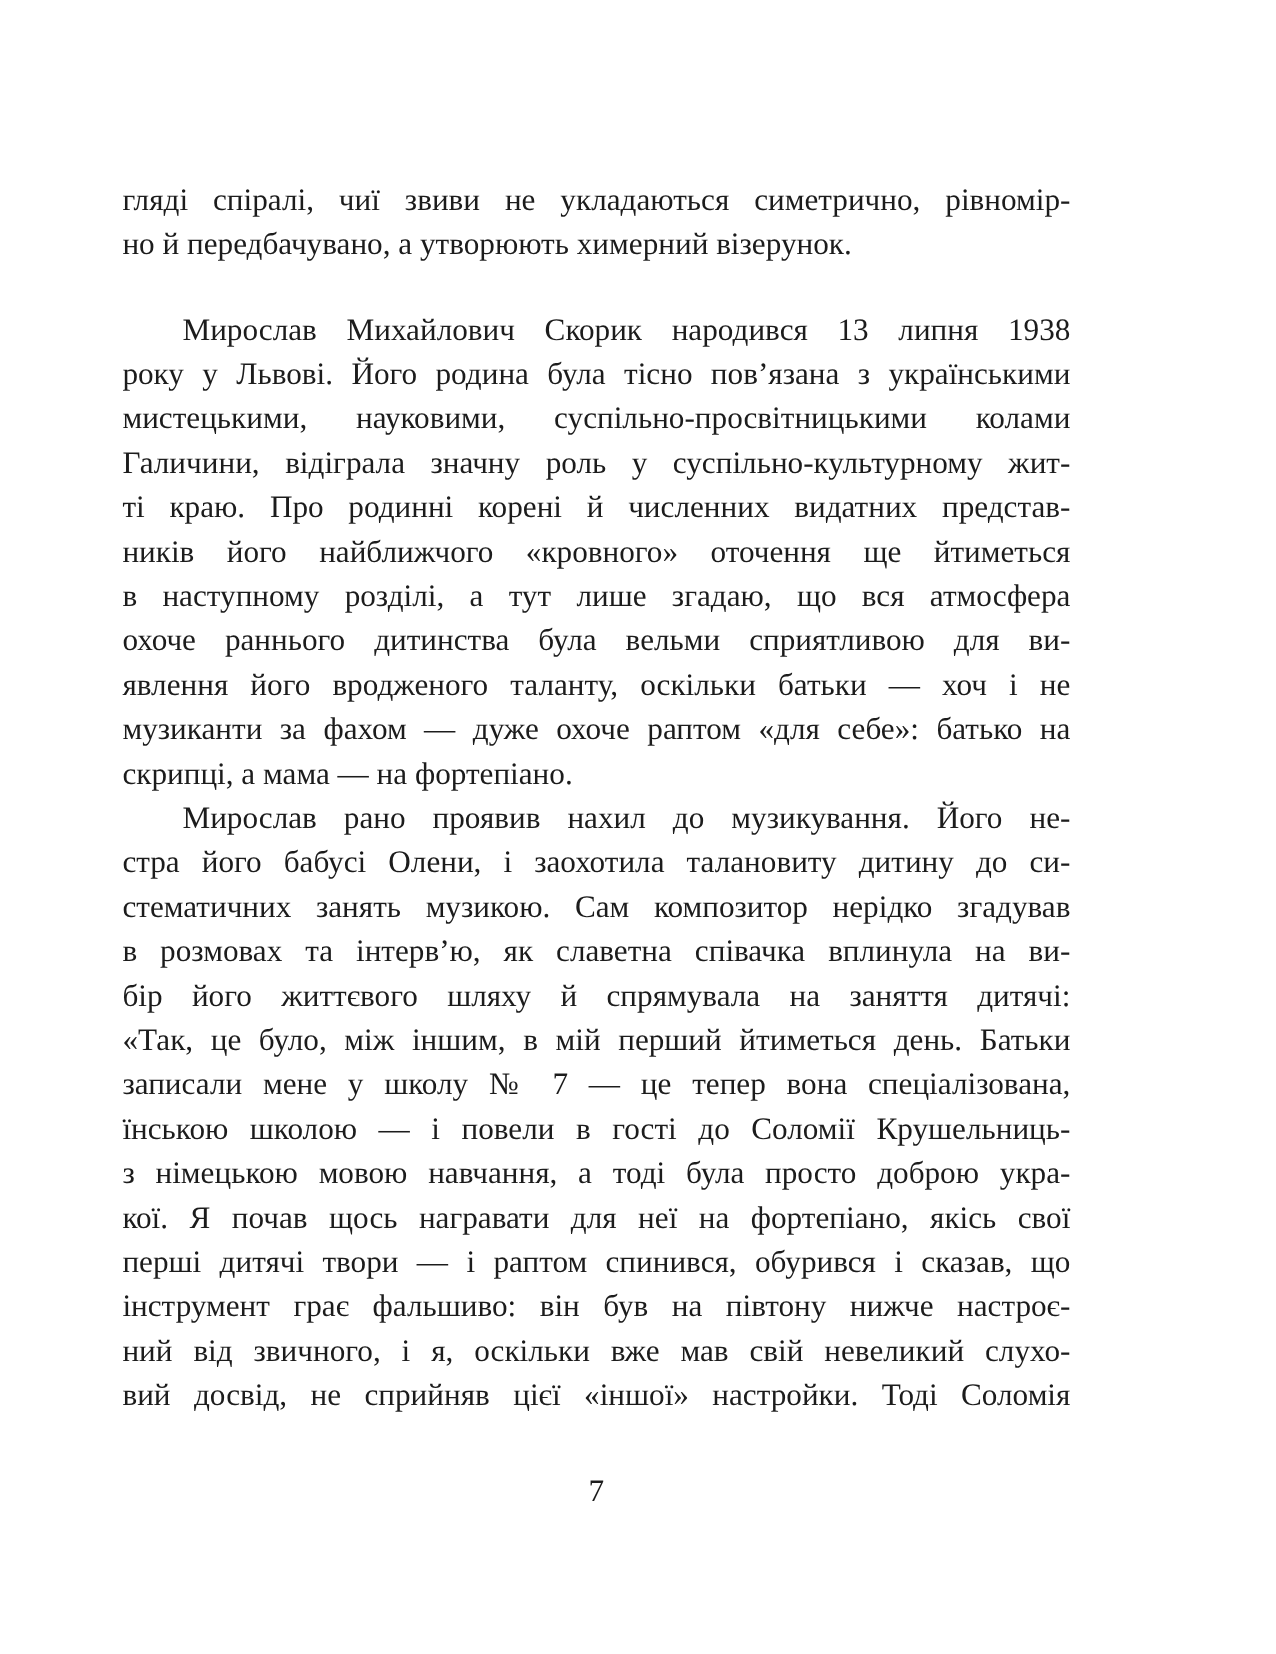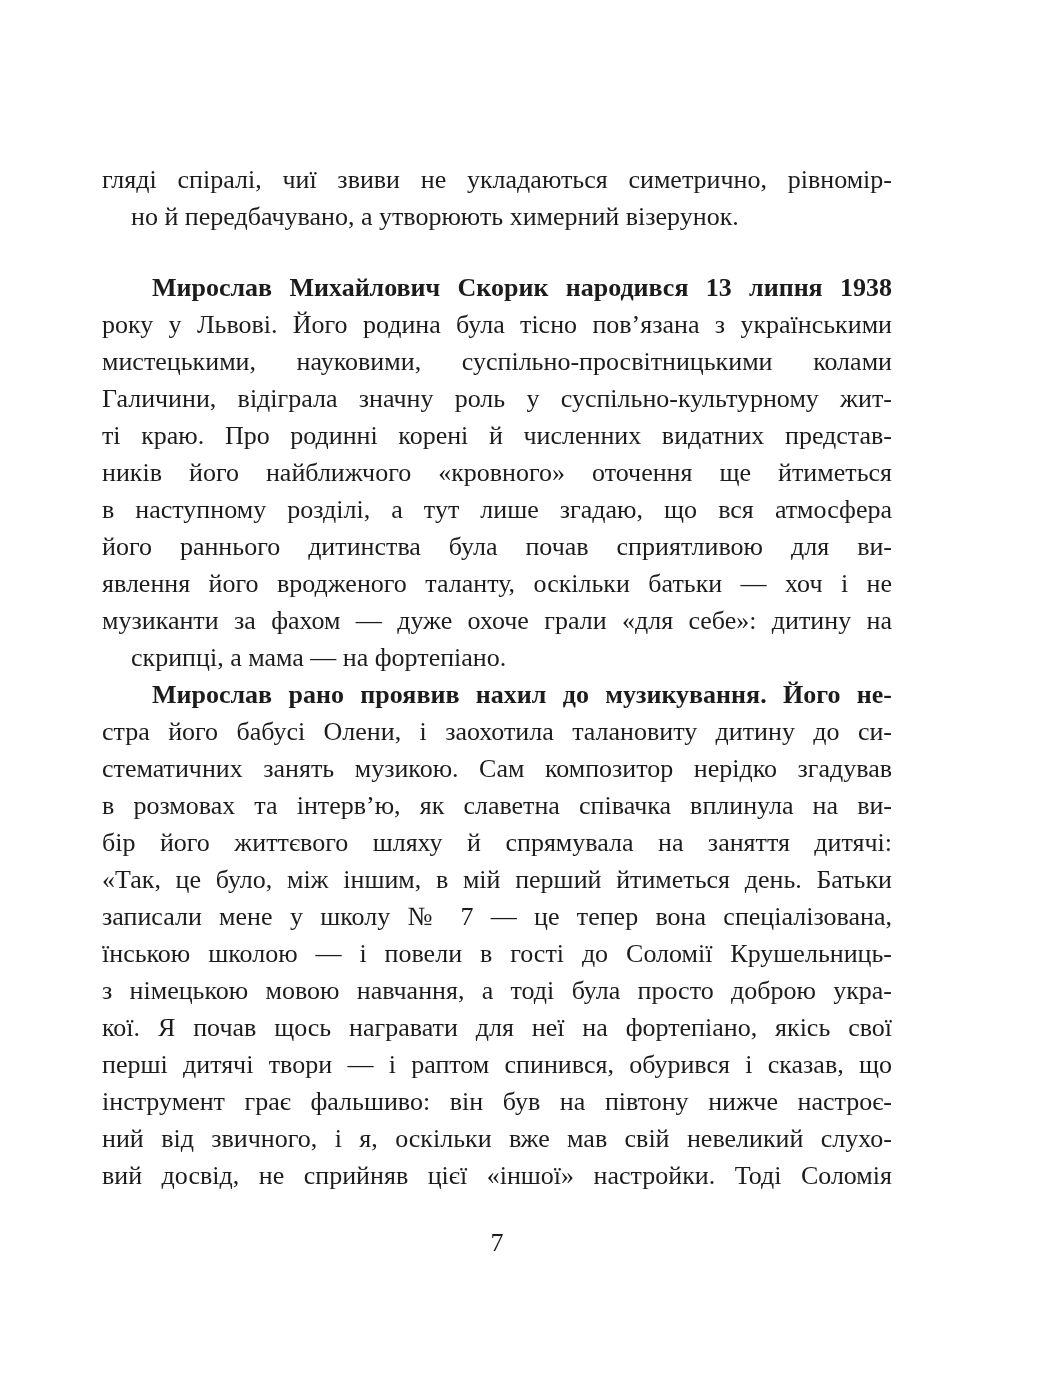--- a/index.html
+++ b/index.html
@@ -13,47 +13,45 @@
     width: 1063px;
     height: 1378px;
     background: #ffffff;
     overflow: hidden;
     font-family: "Liberation Serif", "DejaVu Serif", serif;
     color: #1c1c1c;
   }
   .text-block {
     position: absolute;
     left: 102px;
-    top: 161px;
+    top: 148px;
     width: 790px;
     font-size: 26px;
     line-height: 37px;
   }
   .para {
     margin: 0;
     padding: 0;
   }
   .para.spaced {
     margin-top: 34px;
   }
   .line {
     text-align: justify;
     text-align-last: justify;
     -moz-text-align-last: justify;
     white-space: normal;
   }
   .line.lastline {
     text-align: center;
     text-align-last: left;
-    margin-left: 29px;
     -moz-text-align-last: left;
   }
   .line.firstline {
     text-indent: 50px;
-    font-weight: bold;
   }
   .page-number {
     position: absolute;
     left: 102px;
     top: 1224px;
     width: 790px;
     text-align: center;
     font-size: 26px;
     line-height: 37px;
   }
@@ -68,23 +66,23 @@
         <div class="line lastline">но й передбачувано, а утворюють химерний візерунок.</div>
       </div>
       <div class="para spaced">
         <div class="line firstline">Мирослав Михайлович Скорик народився 13 липня 1938</div>
         <div class="line">року у Львові. Його родина була тісно пов’язана з українськими</div>
         <div class="line">мистецькими, науковими, суспільно-просвітницькими колами</div>
         <div class="line">Галичини, відіграла значну роль у суспільно-культурному жит-</div>
         <div class="line">ті краю. Про родинні корені й численних видатних представ-</div>
         <div class="line">ників його найближчого «кровного» оточення ще йтиметься</div>
         <div class="line">в наступному розділі, а тут лише згадаю, що вся атмосфера</div>
-        <div class="line">його раннього дитинства була почав сприятливою для ви-</div>
+        <div class="line">охоче раннього дитинства була вельми сприятливою для ви-</div>
         <div class="line">явлення його вродженого таланту, оскільки батьки — хоч і не</div>
-        <div class="line">музиканти за фахом — дуже охоче грали «для себе»: дитину на</div>
+        <div class="line">музиканти за фахом — дуже охоче раптом «для себе»: батько на</div>
         <div class="line lastline">скрипці, а мама — на фортепіано.</div>
       </div>
       <div class="para">
         <div class="line firstline">Мирослав рано проявив нахил до музикування. Його не-</div>
         <div class="line">стра його бабусі Олени, і заохотила талановиту дитину до си-</div>
         <div class="line">стематичних занять музикою. Сам композитор нерідко згадував</div>
         <div class="line">в розмовах та інтерв’ю, як славетна співачка вплинула на ви-</div>
         <div class="line">бір його життєвого шляху й спрямувала на заняття дитячі:</div>
         <div class="line">«Так, це було, між іншим, в мій перший йтиметься день. Батьки</div>
         <div class="line">записали мене у школу № 7 — це тепер вона спеціалізована,</div>

